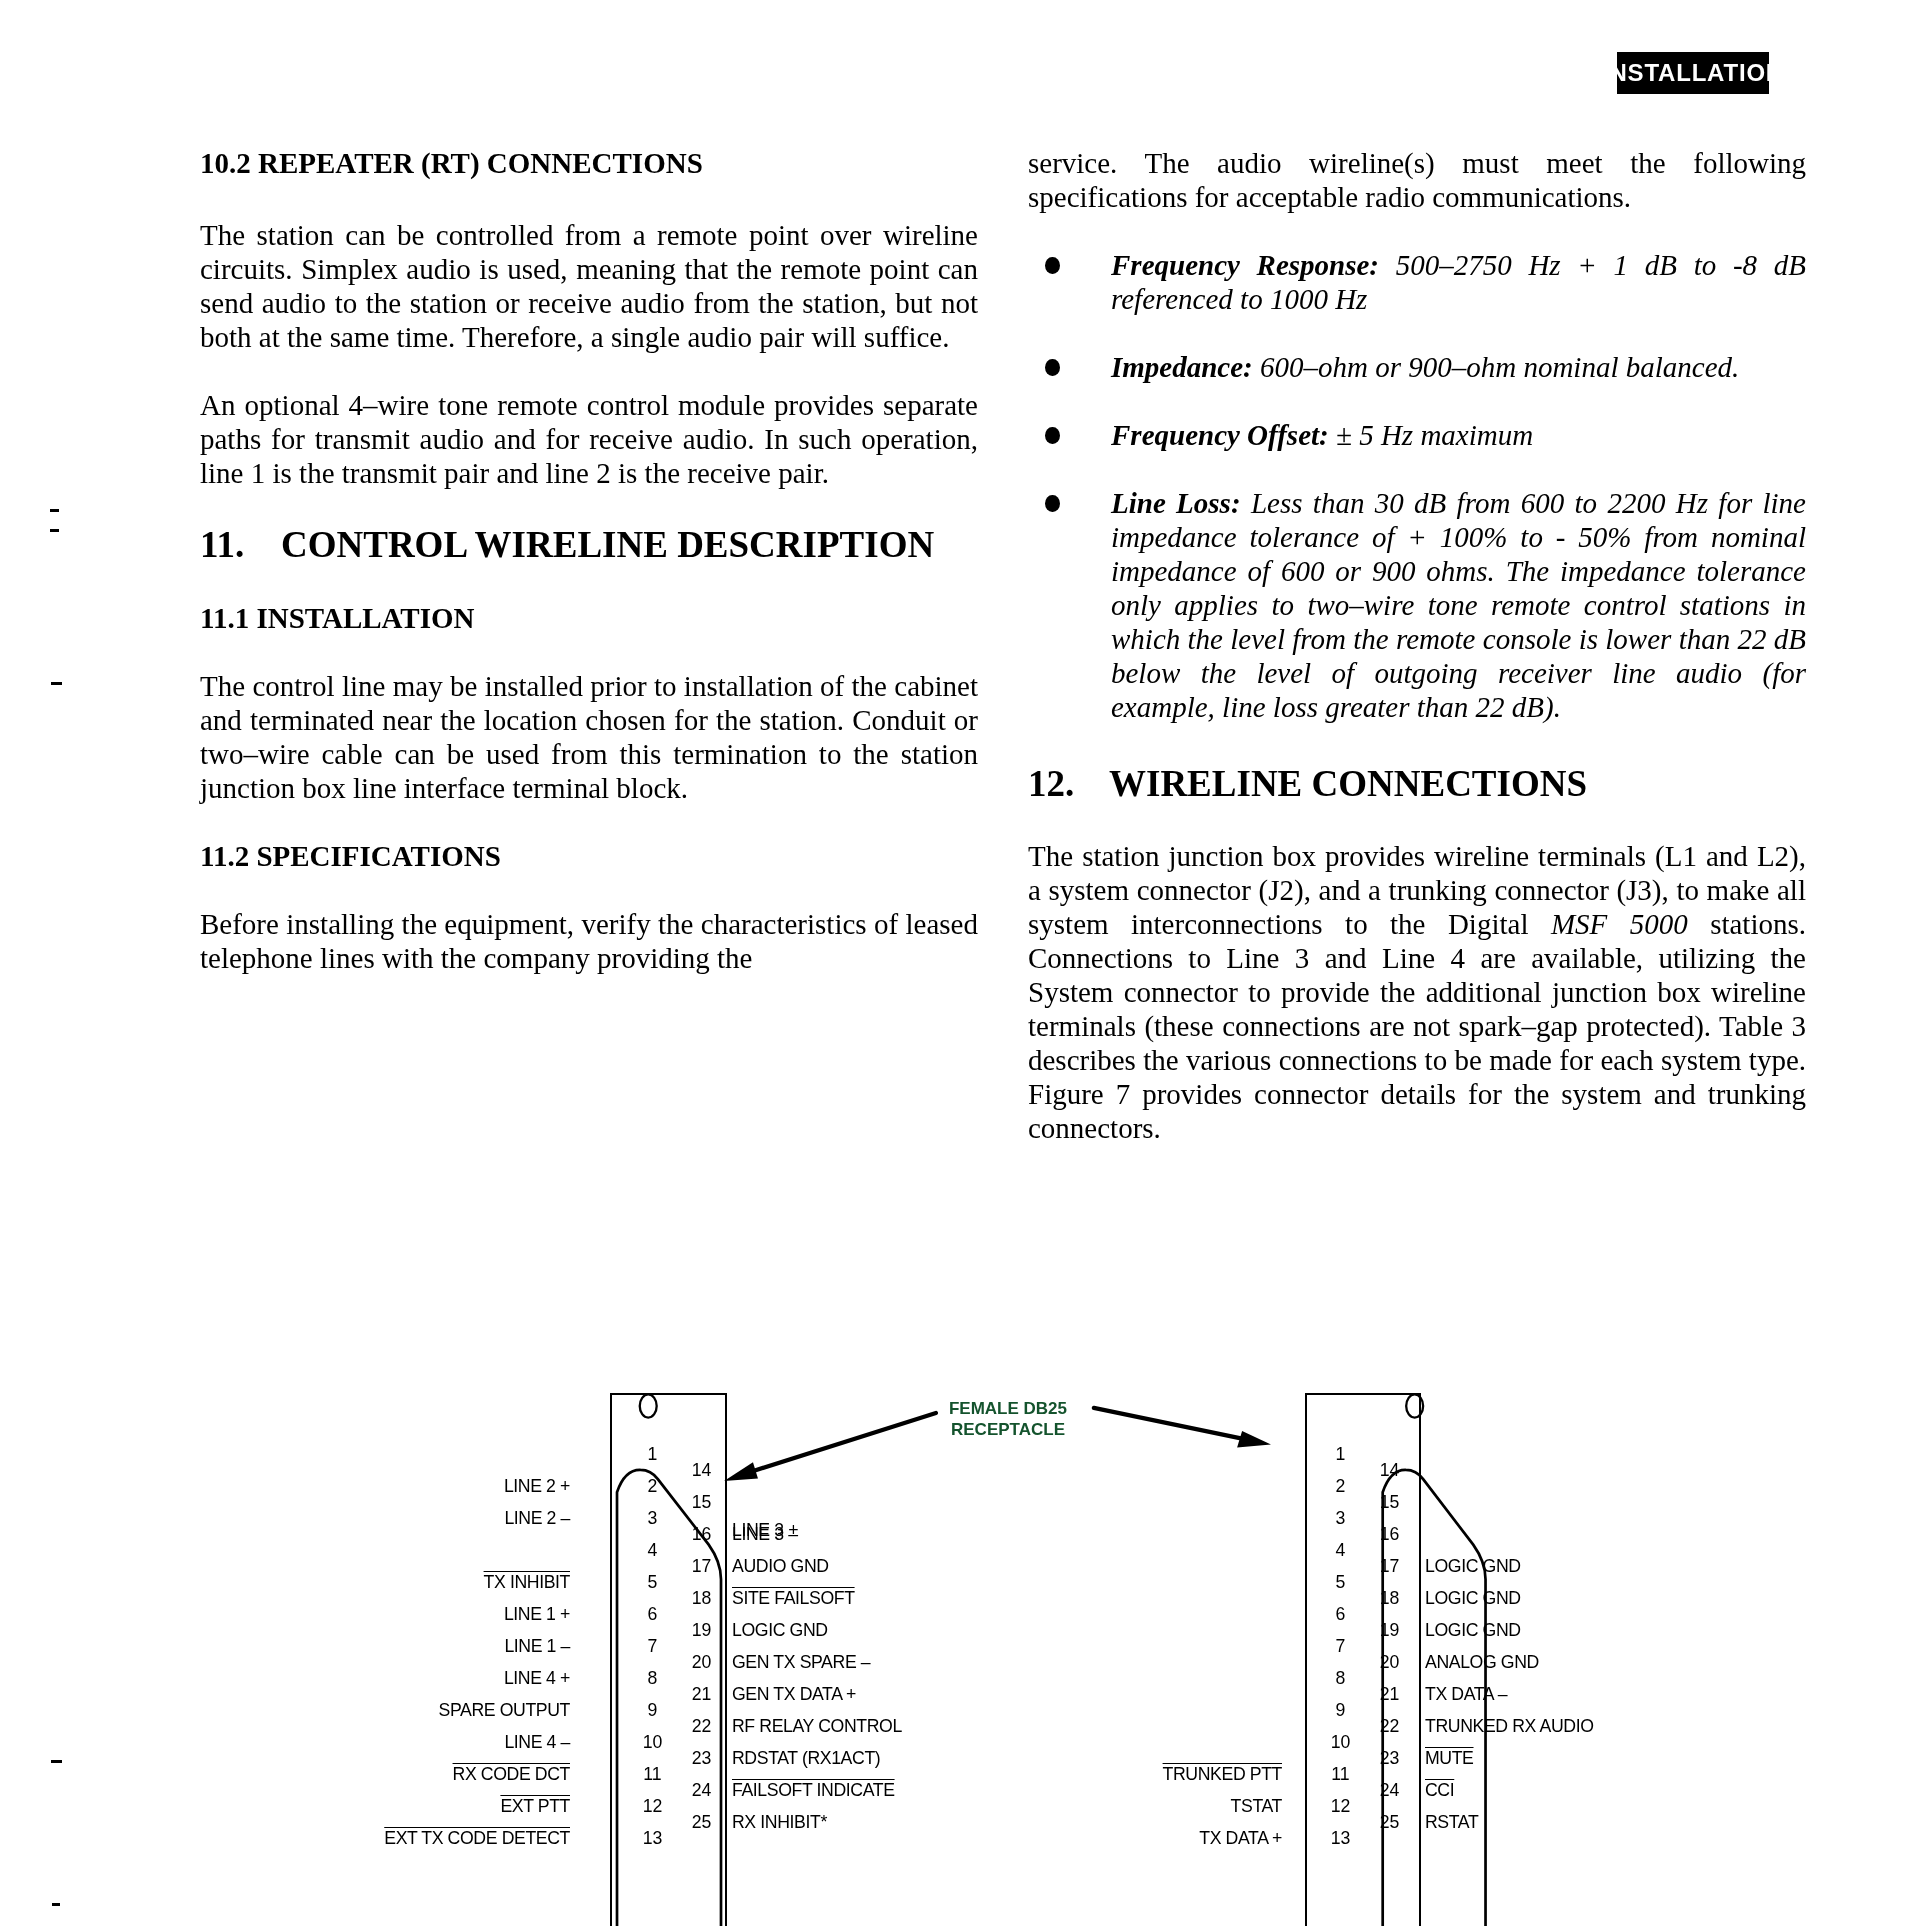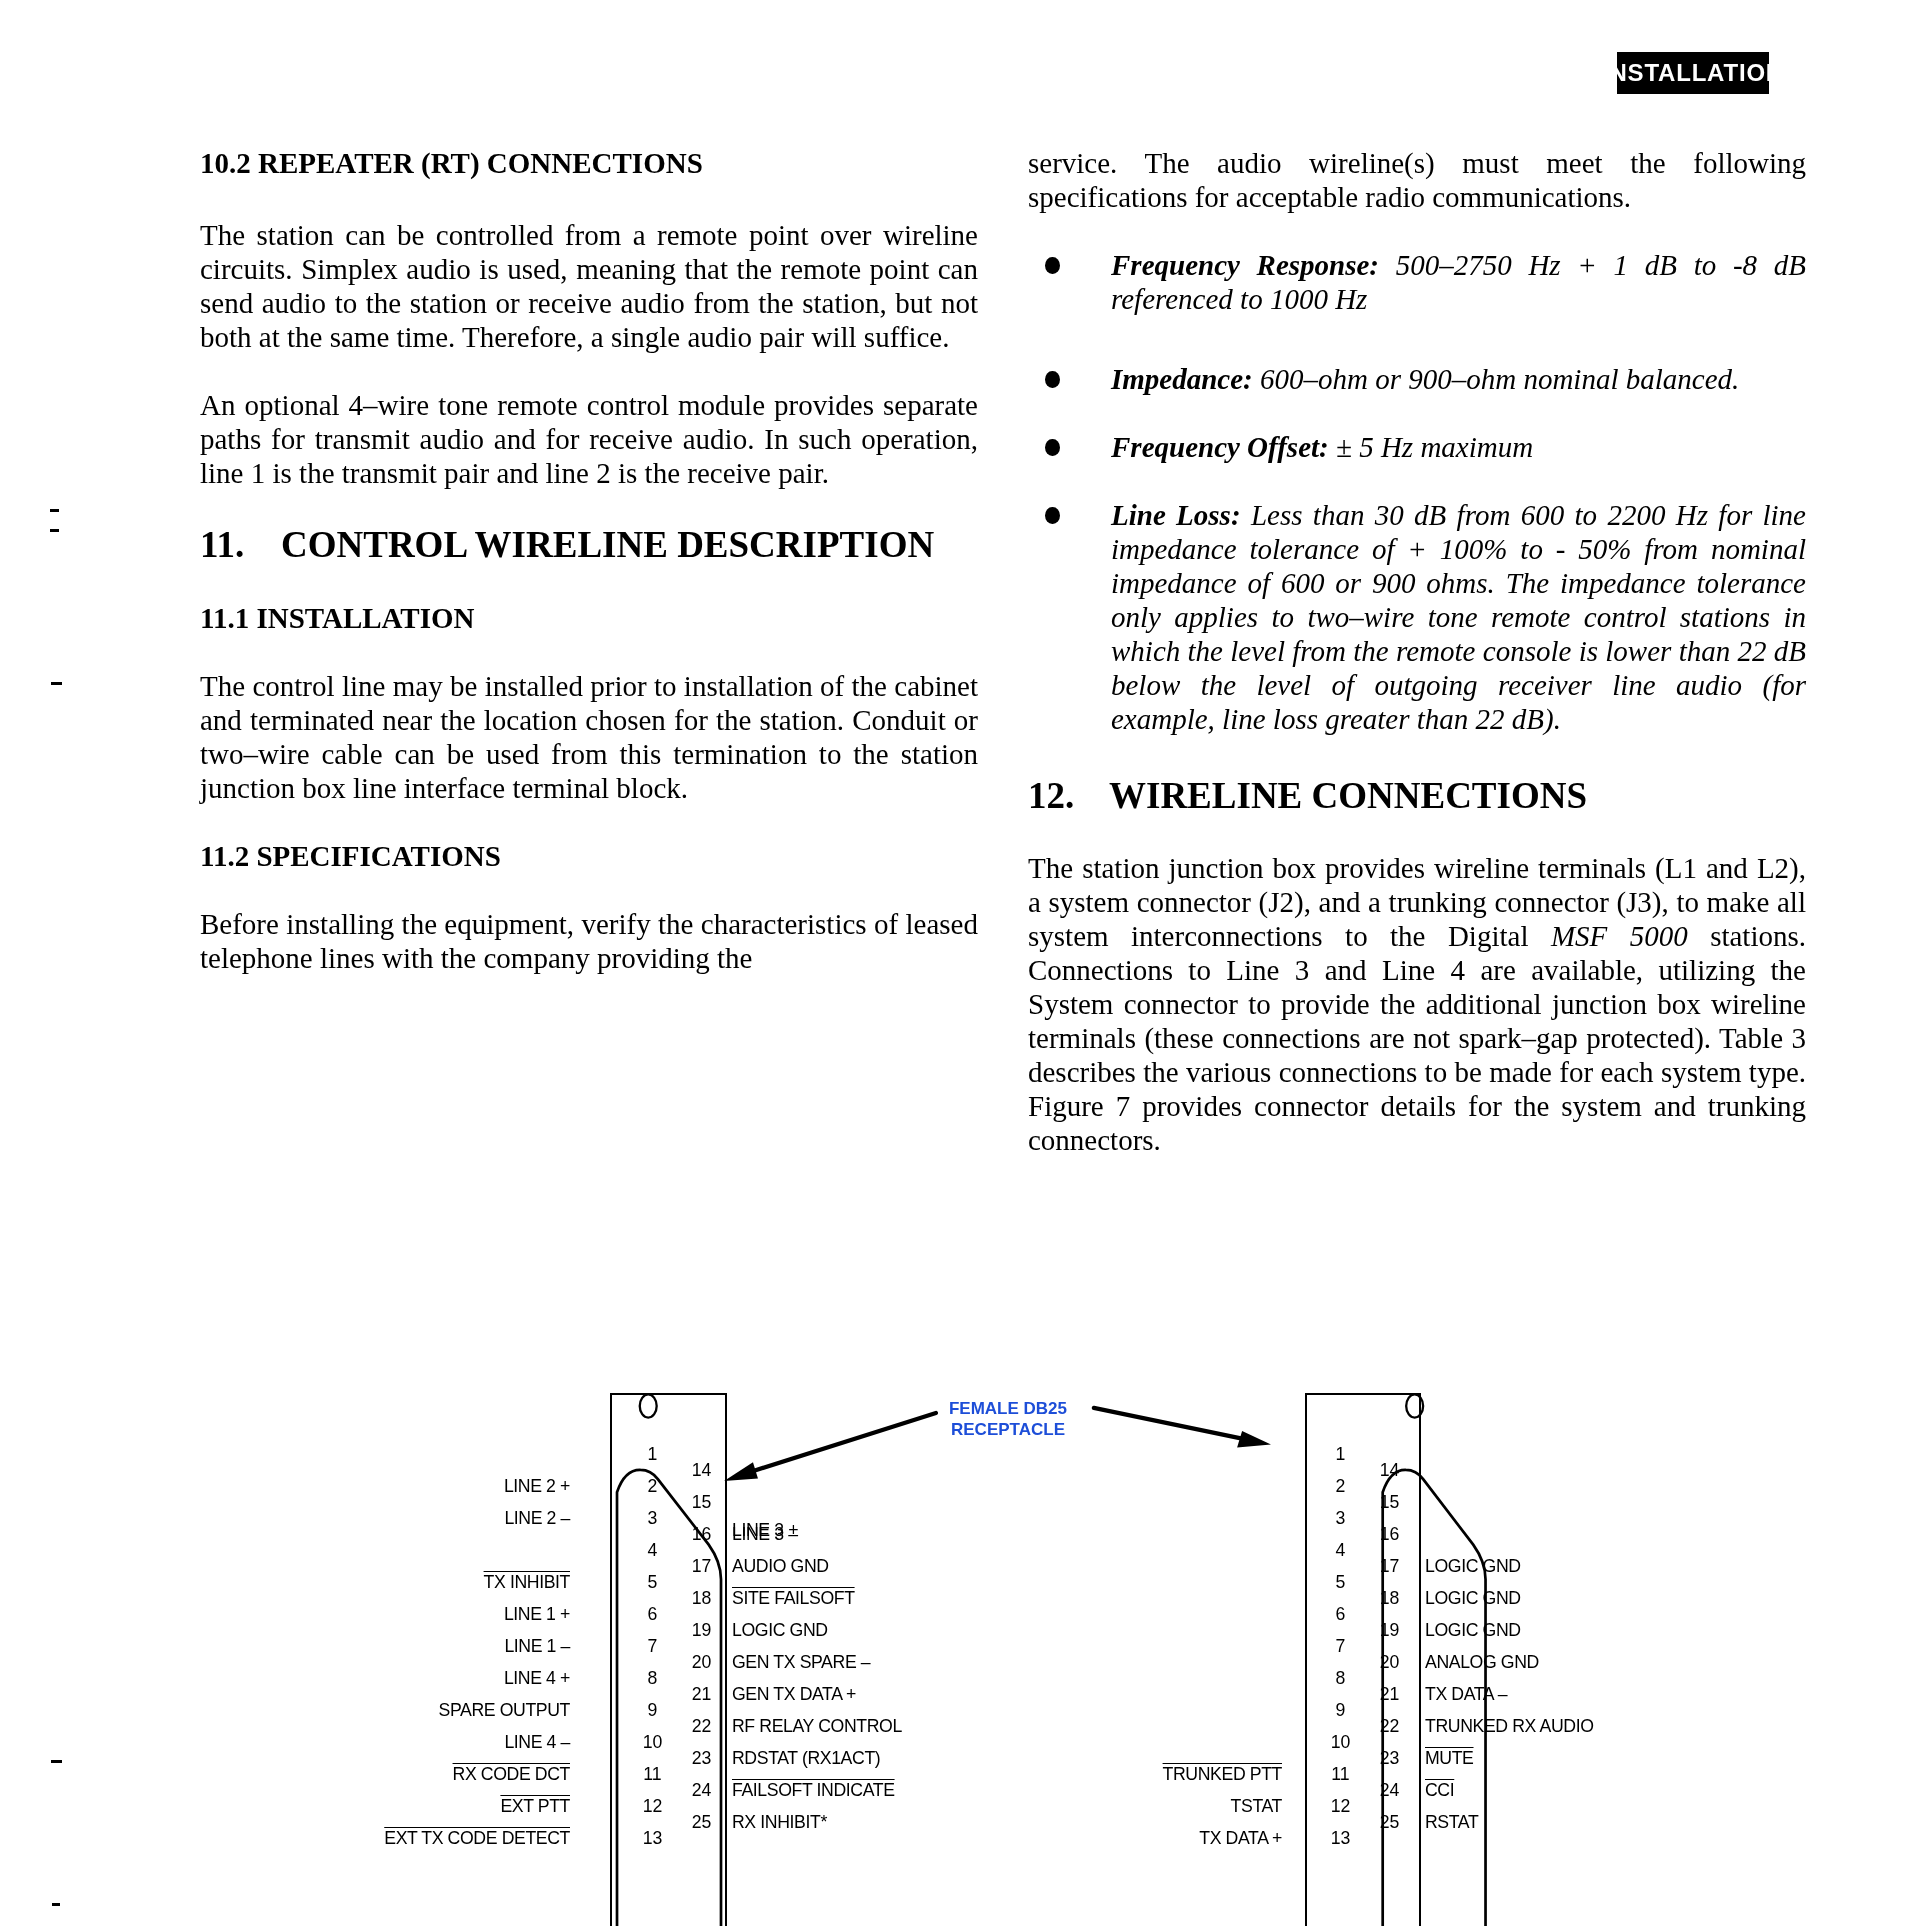--- a/index.html
+++ b/index.html
@@ -15,21 +15,21 @@
     .h-sub { font-weight: bold; font-size: 29px; line-height: 34px; margin: 0; }
     .h-main { font-weight: bold; font-size: 37px; line-height: 42px; margin: 0; }
     .h-main .num { display: inline-block; width: 81px; }
     .bullet { position: relative; padding-left: 83px; font-style: italic; }
     .bullet .dot { position: absolute; left: 17.3px; top: 8.5px; width: 14.6px; height: 17px; border-radius: 50%; background: #000; }
     .bullet b { font-weight: bold; }
     i.prod { font-style: italic; }
     .margin-mark { position: absolute; height: 3.1px; background: #000; }
 
     
-    .fig-label { font-family: "Liberation Sans", "DejaVu Sans", sans-serif; color: #1d4ed8; }
+    .fig-label { font-family: "Liberation Sans", "DejaVu Sans", sans-serif; color: #14532d; }
     .conn-frame { position: absolute; border: 2.7px solid #000; box-sizing: border-box; }
     .pinnum { position: absolute; font-family: "Liberation Sans", sans-serif; font-size: 17.7px; width: 27px; text-align: center; }
     .siglabel { position: absolute; font-family: "Liberation Sans", sans-serif; font-size: 17.7px; white-space: nowrap; letter-spacing: -0.4px; }
     .siglabel.left { text-align: right; }
     .over { text-decoration: overline; }
   </style>
 </head>
 <body>
 
 <div class="tab-badge">INSTALLATION</div>
@@ -53,21 +53,21 @@
   <p style="margin-top:34px">Before installing the equipment, verify the characteristics of leased telephone lines with the company providing the</p>
 </div>
 
 <div class="col" style="left:1028px; top:146px;">
   <p>service. The audio wireline(s) must meet the following specifications for acceptable radio communications.</p>
 
   <div class="bullet" style="margin-top:34px">
     <span class="dot"></span>
     <b>Frequency Response:</b><span> 500–2750 Hz + 1 dB to -8 dB referenced to 1000 Hz</span>
   </div>
-  <div class="bullet" style="margin-top:46px">
+  <div class="bullet" style="margin-top:34px">
     <span class="dot"></span>
     <b>Impedance:</b><span>  600–ohm or 900–ohm nominal balanced.</span>
   </div>
   <div class="bullet" style="margin-top:34px">
     <span class="dot"></span>
     <b>Frequency Offset:</b><span> ± 5 Hz maximum</span>
   </div>
   <div class="bullet" style="margin-top:34px">
     <span class="dot"></span>
     <b>Line Loss:</b><span> Less than 30 dB from 600 to 2200 Hz for line impedance tolerance of + 100% to - 50% from nominal impedance of 600 or 900 ohms. The impedance tolerance only applies to two–wire tone remote control stations in which the level from the remote console is lower than 22 dB below the level of outgoing receiver line audio (for example, line loss greater than 22 dB).</span>

